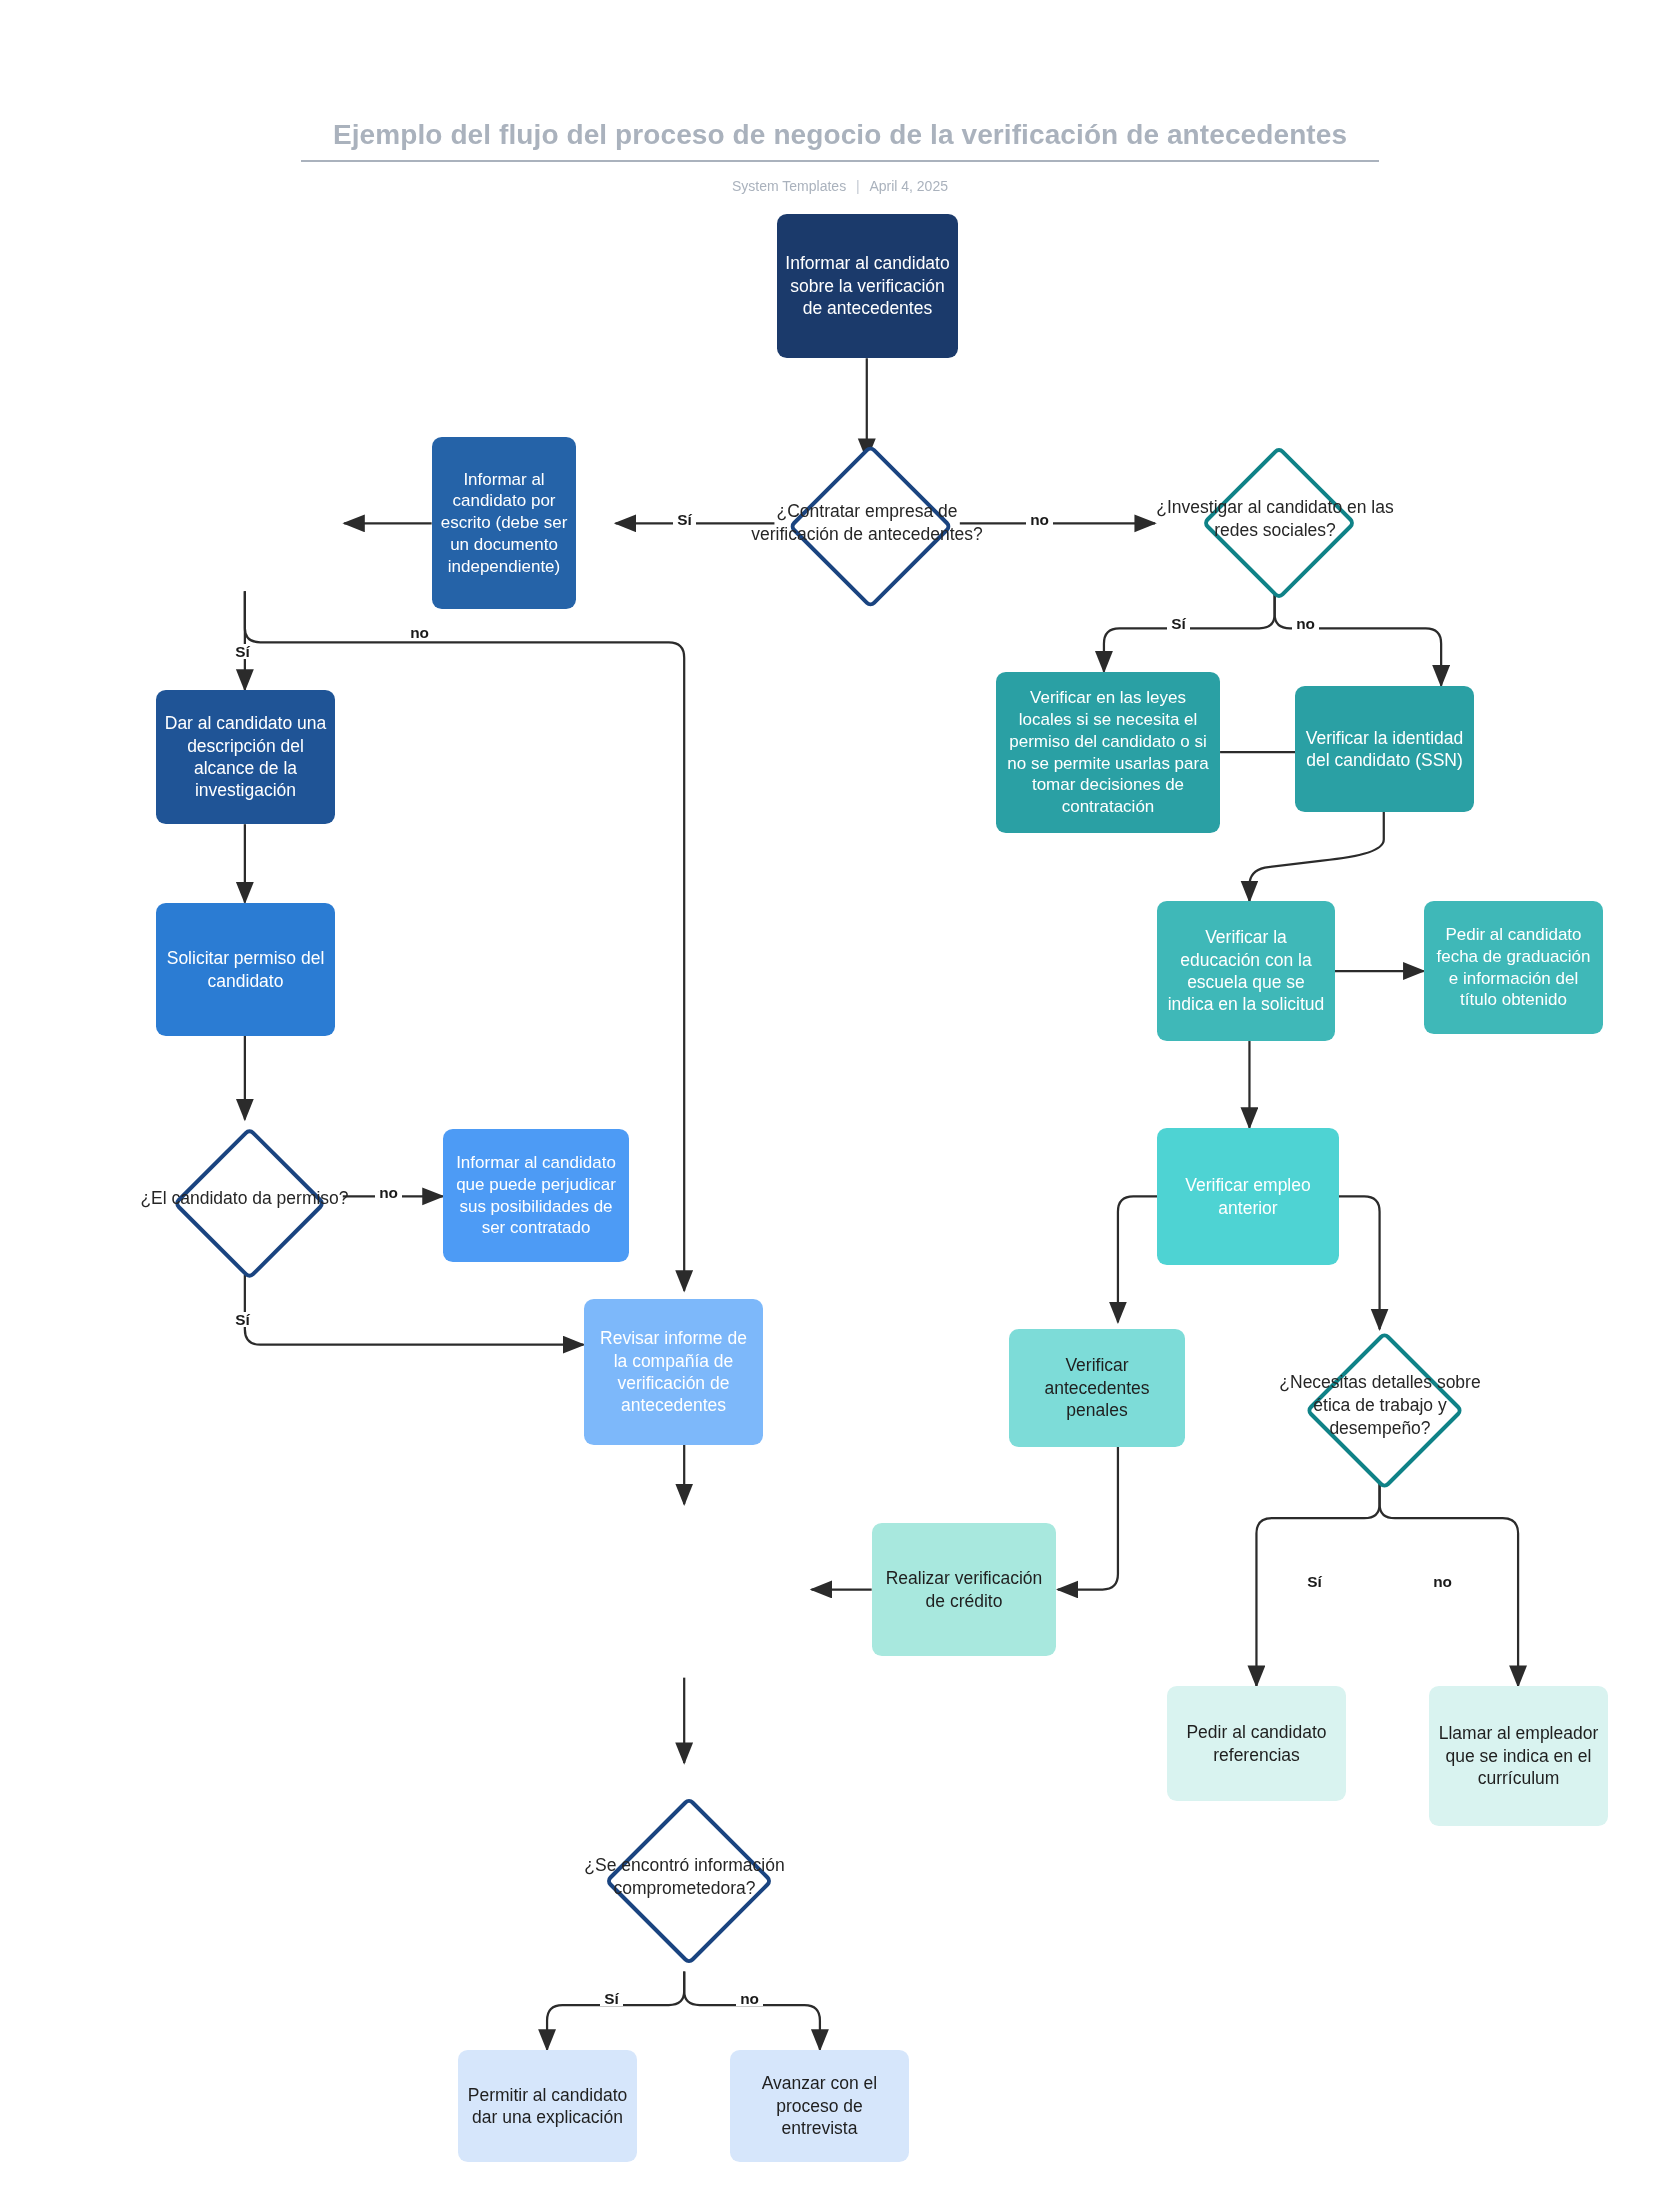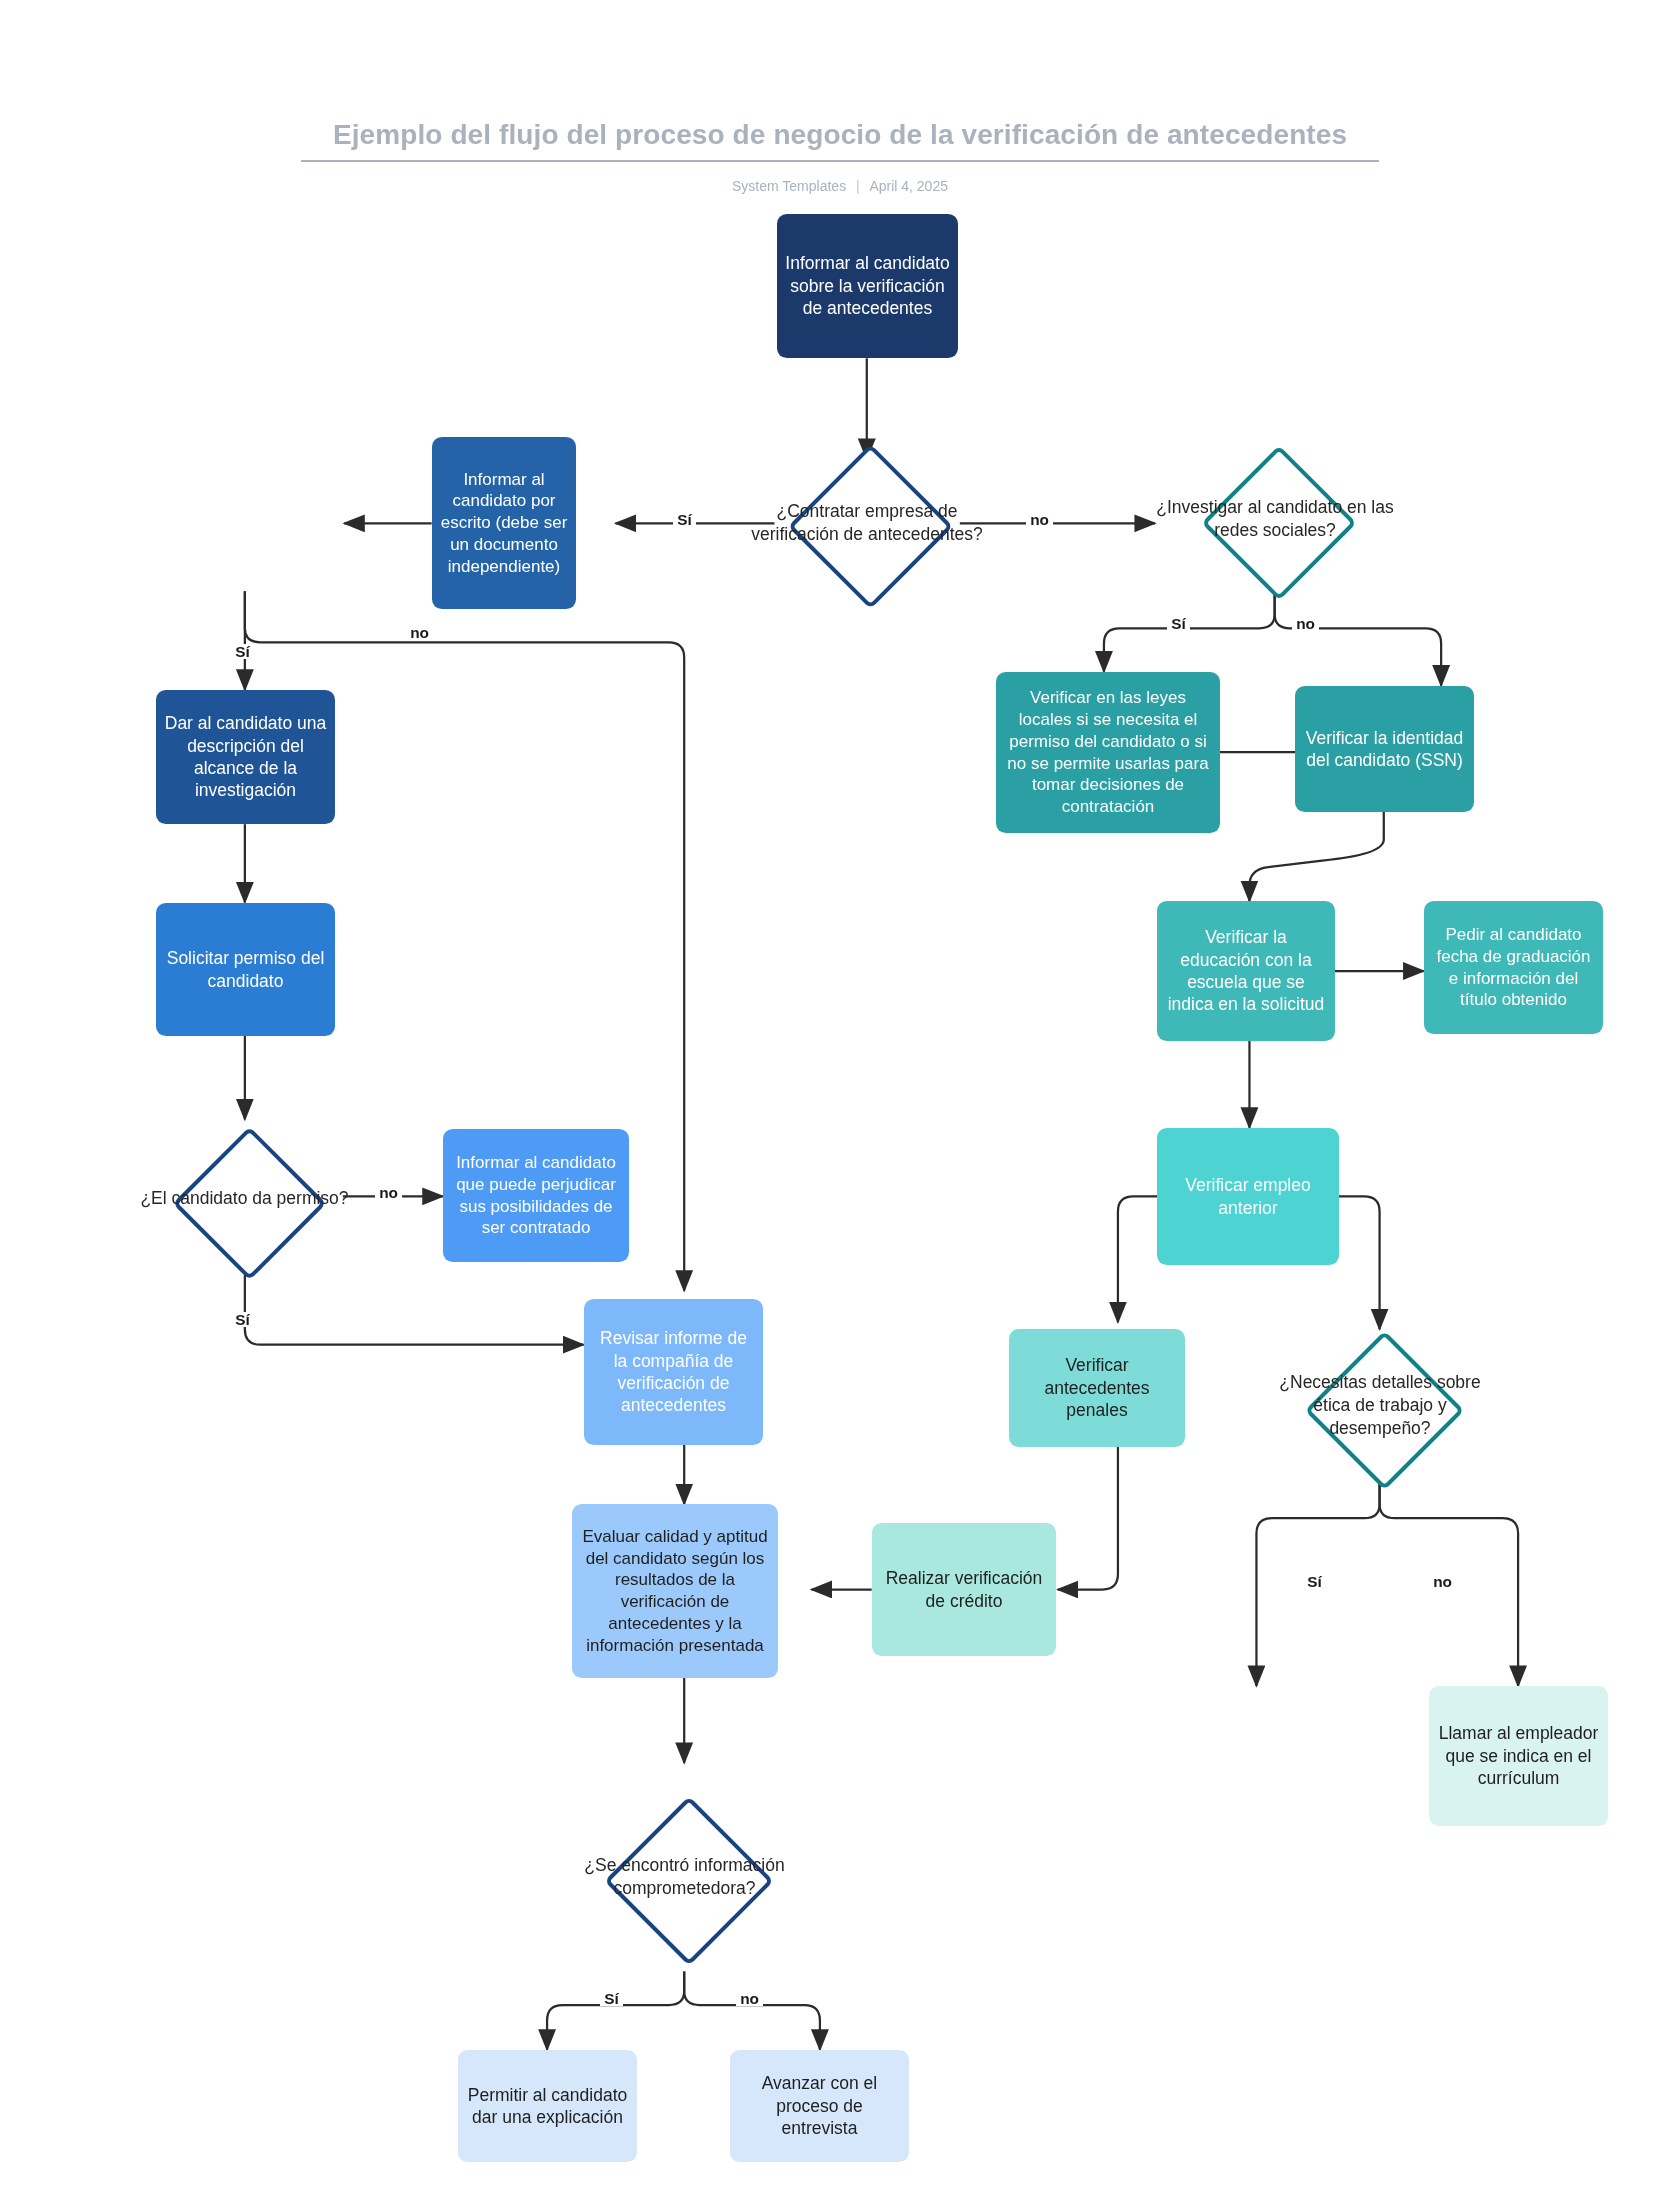--- a/index.html
+++ b/index.html
@@ -254,23 +254,20 @@
   </div>
 
   <div class="node proc small c-blue400" style="left:443px; top:1129px; width:186px; height:133px;">
     <span>Informar al candidato que puede perjudicar sus posibilidades de ser contratado</span>
   </div>
 
   <div class="node proc c-blue300" style="left:584px; top:1299px; width:179px; height:146px;">
     <span>Revisar informe de la compañía de verificación de antecedentes</span>
   </div>
 
-  <div class="node proc small c-blue200" style="left:572px; top:1504px; width:206px; height:174px;">
-    <span>Evaluar calidad y aptitud del candidato según los resultados de la verificación de antecedentes y la información presentada</span>
-  </div>
 
   <div class="node dec" style="left:563px; top:1781px; width:243px; height:192px;">
     <div class="dia b-navy" style="width:112px; height:112px; margin-left:-56px; margin-top:-56px; transform:rotate(45deg); border-radius:7px;"></div>
     <span class="dlabel">¿Se encontró información comprometedora?</span>
   </div>
 
   <div class="node proc c-blue100" style="left:458px; top:2050px; width:179px; height:112px;">
     <span>Permitir al candidato dar una explicación</span>
   </div>
 
@@ -309,19 +306,22 @@
 
   <div class="node proc c-teal200" style="left:872px; top:1523px; width:184px; height:133px;">
     <span>Realizar verificación de crédito</span>
   </div>
 
   <div class="node dec" style="left:1259px; top:1329px; width:242px; height:153px;">
     <div class="dia b-teal" style="width:105px; height:105px; margin-left:-52px; margin-top:-52px; transform:rotate(45deg); border-radius:7px;"></div>
     <span class="dlabel">¿Necesitas detalles sobre ética de trabajo y desempeño?</span>
   </div>
 
+  <div class="node proc c-teal100" style="left:1167px; top:1686px; width:179px; height:115px;">
+    <span>Pedir al candidato referencias</span>
+  </div>
 
   <div class="node proc c-teal100" style="left:1429px; top:1686px; width:179px; height:140px;">
     <span>Llamar al empleador que se indica en el currículum</span>
   </div>
 
 </div>
 
 
 </body></html>

